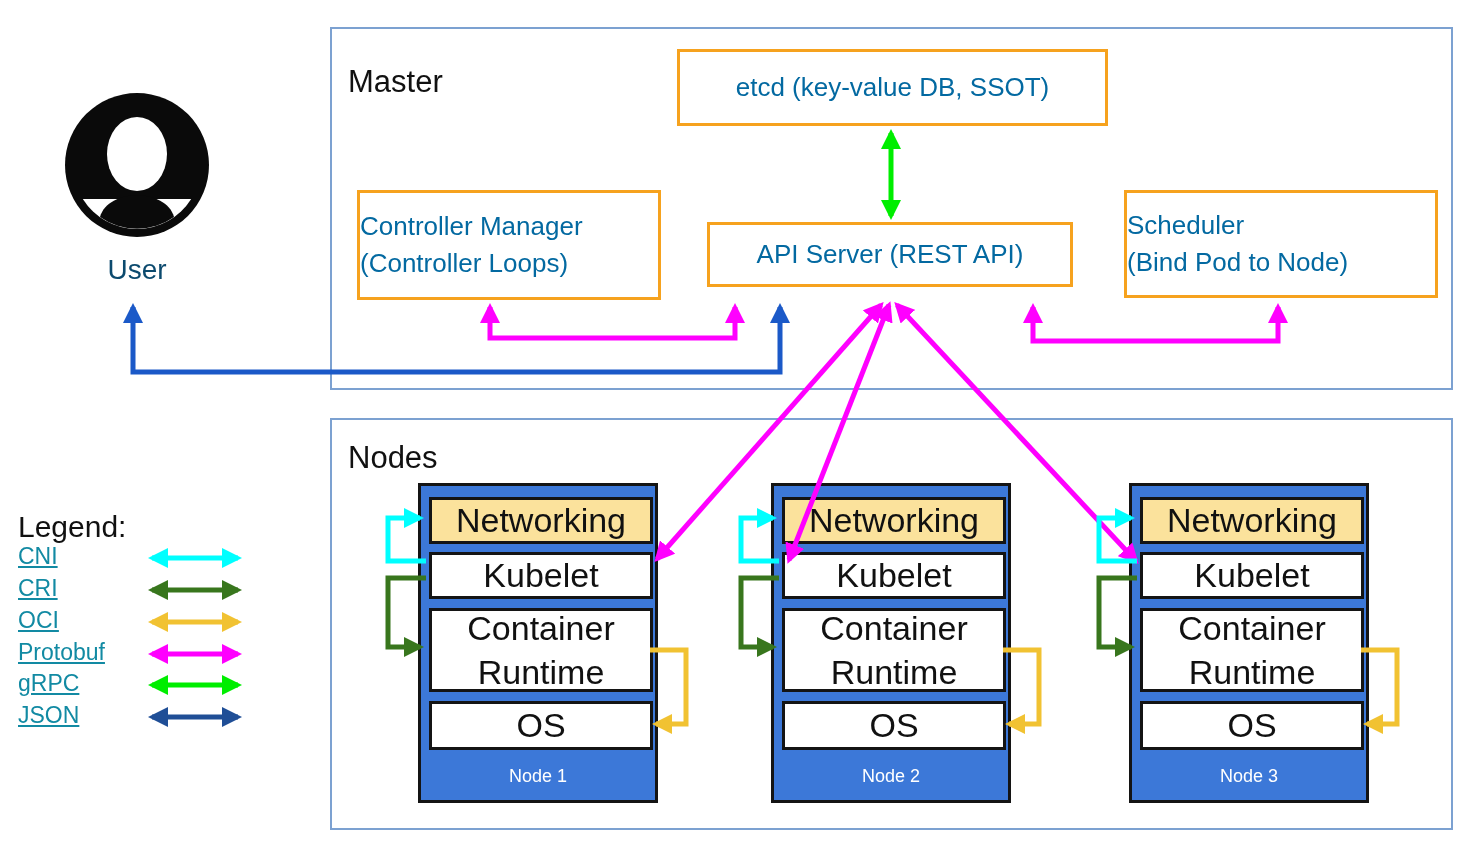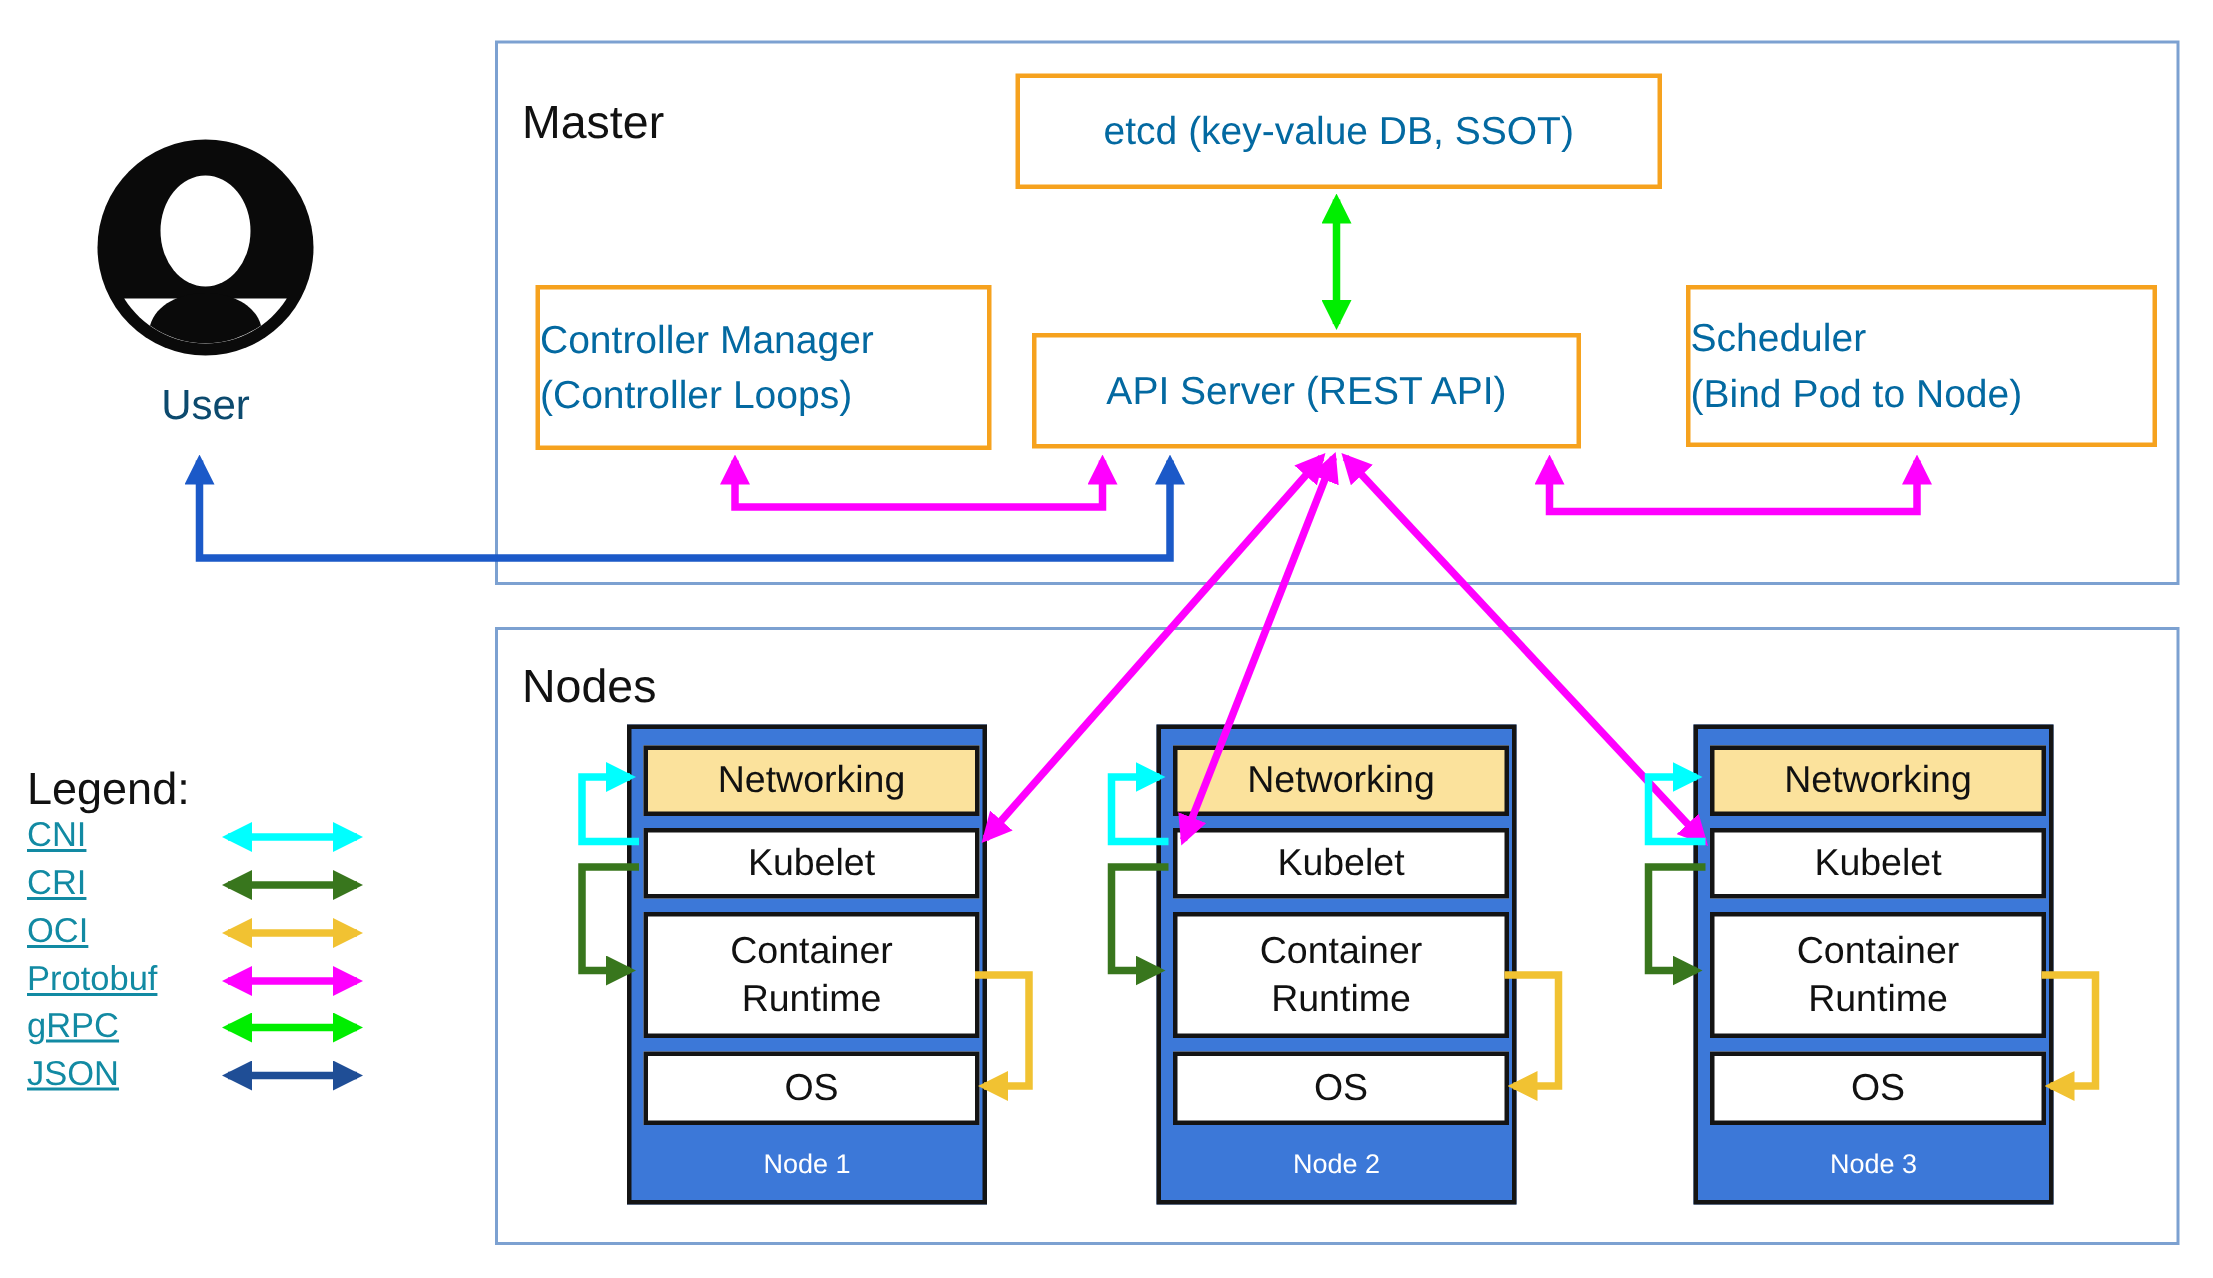--- a/index.html
+++ b/index.html
@@ -13,21 +13,21 @@
 
   
   .obox{border:3px solid #F6A21E;background:#fff;display:flex;align-items:center;
         justify-content:center;font-size:26px;color:#0369a1;z-index:2;}
   .obox.left{justify-content:flex-start;}
   .obox .lines{line-height:1.42;}
 
   
   .node{background:#3C78D8;border:3px solid #141414;z-index:2;}
   .layer{position:absolute;left:8px;width:224px;border:3px solid #141414;background:#fff;
-         display:flex;align-items:center;justify-content:center;font-size:25px;color:#111;
+         display:flex;align-items:center;justify-content:center;font-size:34px;color:#111;
          box-sizing:border-box;text-align:center;}
   .layer.networking{background:#FBE29C;}
   .layer .wrapspan{max-width:172px;line-height:1.3;display:inline-block;}
   .node-label{position:absolute;left:0;width:100%;text-align:center;color:#fff;font-size:18px;}
 
   
   .legend-title{font-size:30px;color:#111;}
   .legend-link{font-size:23px;color:#128AA3;text-decoration:underline;cursor:pointer;}
 
   .user-label{font-size:28px;color:#0c4a6e;text-align:center;}
@@ -49,21 +49,21 @@
     <span>etcd (key-value DB, SSOT)</span>
   </div>
 
   <div class="abs obox left" style="left:344px;top:190px;width:304px;height:110px;margin-left:13px;">
     <div class="lines">
       <div>Controller Manager</div>
       <div>(Controller Loops)</div>
     </div>
   </div>
 
-  <div class="abs obox" style="left:688px;top:222px;width:366px;height:77px;">
+  <div class="abs obox" style="left:707px;top:222px;width:366px;height:65px;">
     <span>API Server (REST API)</span>
   </div>
 
   <div class="abs obox left" style="left:1124px;top:190px;width:314px;height:108px;">
     <div class="lines">
       <div>Scheduler</div>
       <div>(Bind Pod to Node)</div>
     </div>
   </div>
 

